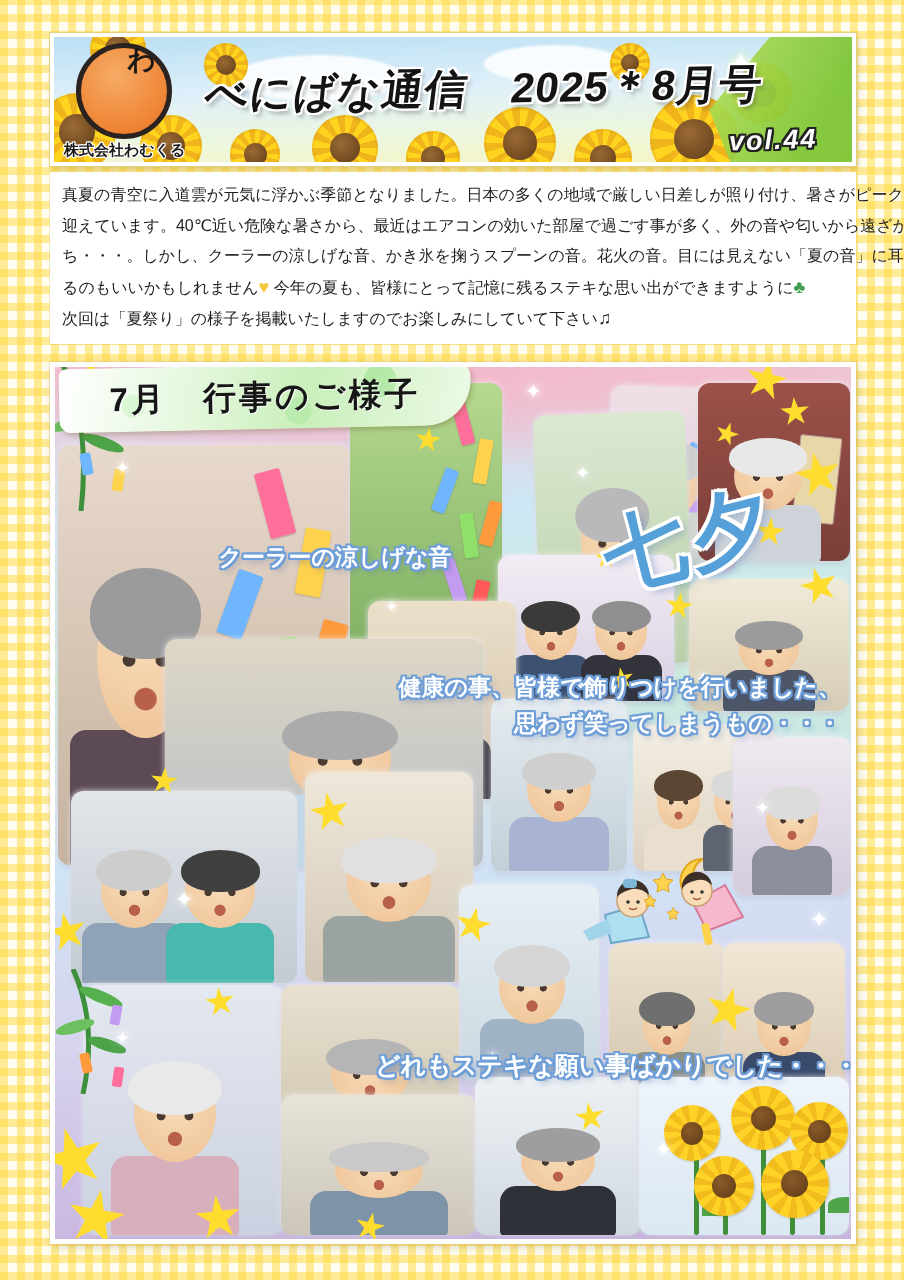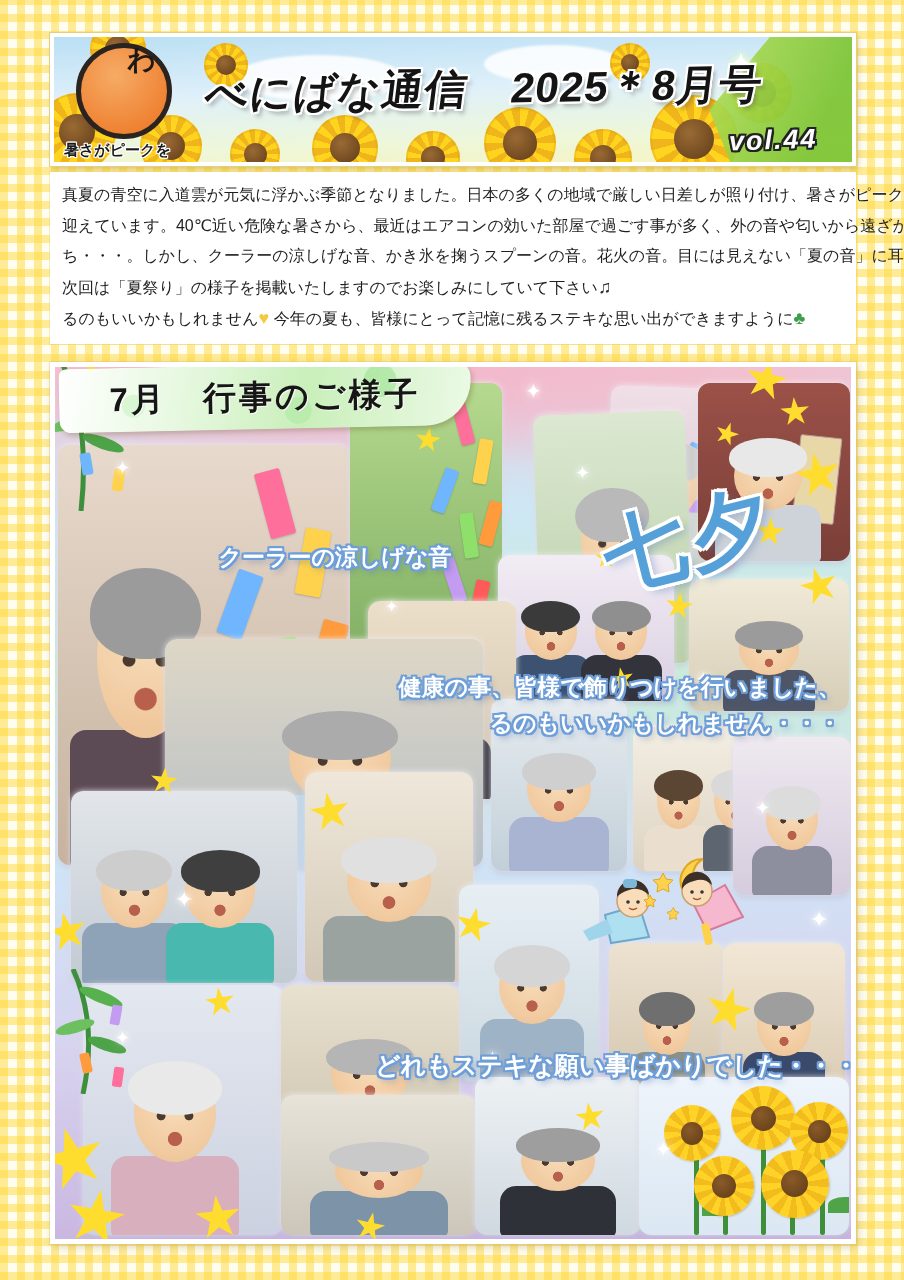--- a/index.html
+++ b/index.html
@@ -139,30 +139,30 @@
         <div class="sun" style="left: 150px; top: 6px; width: 44px; height: 44px;"></div>
         <div class="sun" style="left: 36px; top: -16px; width: 56px; height: 56px;"></div>
       </div>
     <div class="shard"></div>
     <div class="banner-sparkle" style="right:96px;top:8px;">✦</div>
     <div class="main-title">べにばな通信　2025＊8月号</div>
     <div class="logo">
       <div class="logo-ring"></div>
       <div class="logo-char">わ</div>
     </div>
-    <div class="company">暑さがピークを</div>
+    <div class="company">株式会社わむくる</div>
     <div class="volume">vol.44</div>
   </div>
 
   <div class="intro">
     <p>真夏の青空に入道雲が元気に浮かぶ季節となりました。日本の多くの地域で厳しい日差しが照り付け、暑さがピークを</p>
     <p>迎えています。40℃近い危険な暑さから、最近はエアコンの効いた部屋で過ごす事が多く、外の音や匂いから遠ざかりが</p>
     <p>ち・・・。しかし、クーラーの涼しげな音、かき氷を掬うスプーンの音。花火の音。目には見えない「夏の音」に耳を傾けてみ</p>
+    <p><span>るのもいいかもしれません</span><span class="e-heart">♥</span><span> 今年の夏も、皆様にとって記憶に残るステキな思い出ができますように</span><span class="e-clover">♣</span></p>
     <p><span>次回は「夏祭り」の様子を掲載いたしますのでお楽しみにしていて下さい</span><span class="e-note">♫</span></p>
-    <p><span>るのもいいかもしれません</span><span class="e-heart">♥</span><span> 今年の夏も、皆様にとって記憶に残るステキな思い出ができますように</span><span class="e-clover">♣</span></p>
   </div>
 
   <div class="collage">
     <div id="photos">
         <div class="photo" style="left: 3px; top: 78px; width: 292px; height: 420px; transform: rotate(0deg); background: linear-gradient(rgb(231, 217, 204), rgb(198, 178, 158));">
           <div class="tz" style="left: 70%; top: 6%; transform: rotate(-15deg); background: rgb(255, 111, 156);"></div>
           <div class="tz" style="left: 83%; top: 20%; transform: rotate(10deg); background: rgb(255, 210, 77);"></div>
           <div class="tz" style="left: 58%; top: 30%; transform: rotate(20deg); background: rgb(111, 182, 255);"></div>
           <div class="tz" style="left: 74%; top: 46%; transform: rotate(-8deg); background: rgb(143, 224, 106);"></div>
           <div class="tz" style="left: 88%; top: 42%; transform: rotate(15deg); background: rgb(255, 154, 61);"></div>
@@ -470,17 +470,17 @@
     <div class="ribbon">
       <span class="ribbon-text">7月　行事のご様子</span>
     </div>
 
     <div class="cap cap1">
       <div>クーラーの涼しげな音</div>
     </div>
     <div class="tanabata">七夕</div>
     <div class="cap cap2">
       <div>健康の事、皆様で飾りつけを行いました、</div>
-      <div>るのもいいかもしれません・・・</div>
+      <div>思わず笑ってしまうもの・・・</div>
     </div>
     <div class="cap cap4">どれもステキな願い事ばかりでした・・・</div>
   </div>
 </div>
 
 </body></html>

